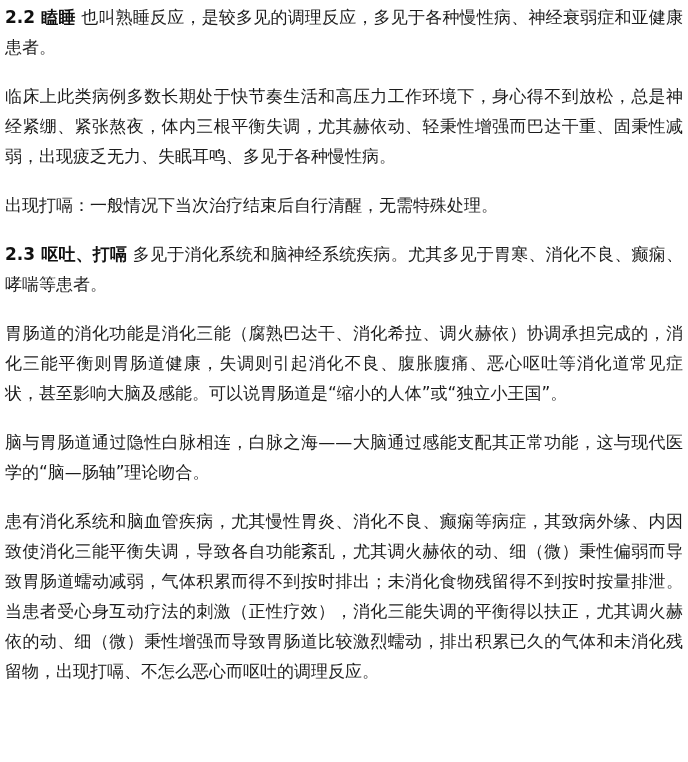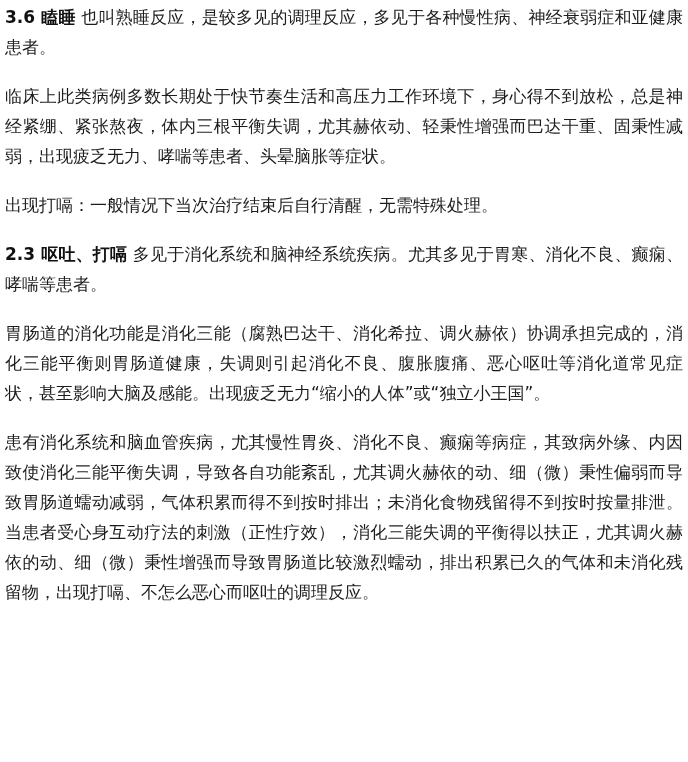--- a/index.html
+++ b/index.html
@@ -30,19 +30,20 @@
   }
   .para strong {
     font-weight: bold;
     color: #111111;
   }
 </style>
 </head>
 <body>
 
 <div class="doc" id="doc">
-    <p class="para"><strong>3.6 瞌睡</strong>&nbsp;也叫熟睡反应，是较多见的调理反应，多见于各种慢性病、神经衰弱症和亚健康患者。</p>
-    <p class="para">临床上此类病例多数长期处于快节奏生活和高压力工作环境下，身心得不到放松，总是神经紧绷、紧张熬夜，体内三根平衡失调，尤其赫依动、轻秉性增强而巴达干重、固秉性减弱，出现疲乏无力、哮喘等患者、头晕脑胀等症状。</p>
+    <p class="para"><strong>2.2 瞌睡</strong>&nbsp;也叫熟睡反应，是较多见的调理反应，多见于各种慢性病、神经衰弱症和亚健康患者。</p>
+    <p class="para">临床上此类病例多数长期处于快节奏生活和高压力工作环境下，身心得不到放松，总是神经紧绷、紧张熬夜，体内三根平衡失调，尤其赫依动、轻秉性增强而巴达干重、固秉性减弱，出现疲乏无力、失眠耳鸣、多见于各种慢性病。</p>
     <p class="para">出现打嗝：一般情况下当次治疗结束后自行清醒，无需特殊处理。</p>
     <p class="para"><strong>2.3 呕吐、打嗝</strong>&nbsp;多见于消化系统和脑神经系统疾病。尤其多见于胃寒、消化不良、癫痫、哮喘等患者。</p>
-    <p class="para">胃肠道的消化功能是消化三能（腐熟巴达干、消化希拉、调火赫依）协调承担完成的，消化三能平衡则胃肠道健康，失调则引起消化不良、腹胀腹痛、恶心呕吐等消化道常见症状，甚至影响大脑及感能。出现疲乏无力“缩小的人体”或“独立小王国”。</p>
+    <p class="para">胃肠道的消化功能是消化三能（腐熟巴达干、消化希拉、调火赫依）协调承担完成的，消化三能平衡则胃肠道健康，失调则引起消化不良、腹胀腹痛、恶心呕吐等消化道常见症状，甚至影响大脑及感能。可以说胃肠道是“缩小的人体”或“独立小王国”。</p>
+    <p class="para">脑与胃肠道通过隐性白脉相连，白脉之海——大脑通过感能支配其正常功能，这与现代医学的“脑—肠轴”理论吻合。</p>
     <p class="para">患有消化系统和脑血管疾病，尤其慢性胃炎、消化不良、癫痫等病症，其致病外缘、内因致使消化三能平衡失调，导致各自功能紊乱，尤其调火赫依的动、细（微）秉性偏弱而导致胃肠道蠕动减弱，气体积累而得不到按时排出；未消化食物残留得不到按时按量排泄。当患者受心身互动疗法的刺激（正性疗效），消化三能失调的平衡得以扶正，尤其调火赫依的动、细（微）秉性增强而导致胃肠道比较激烈蠕动，排出积累已久的气体和未消化残留物，出现打嗝、不怎么恶心而呕吐的调理反应。</p>
   </div>
 
 </body></html>

